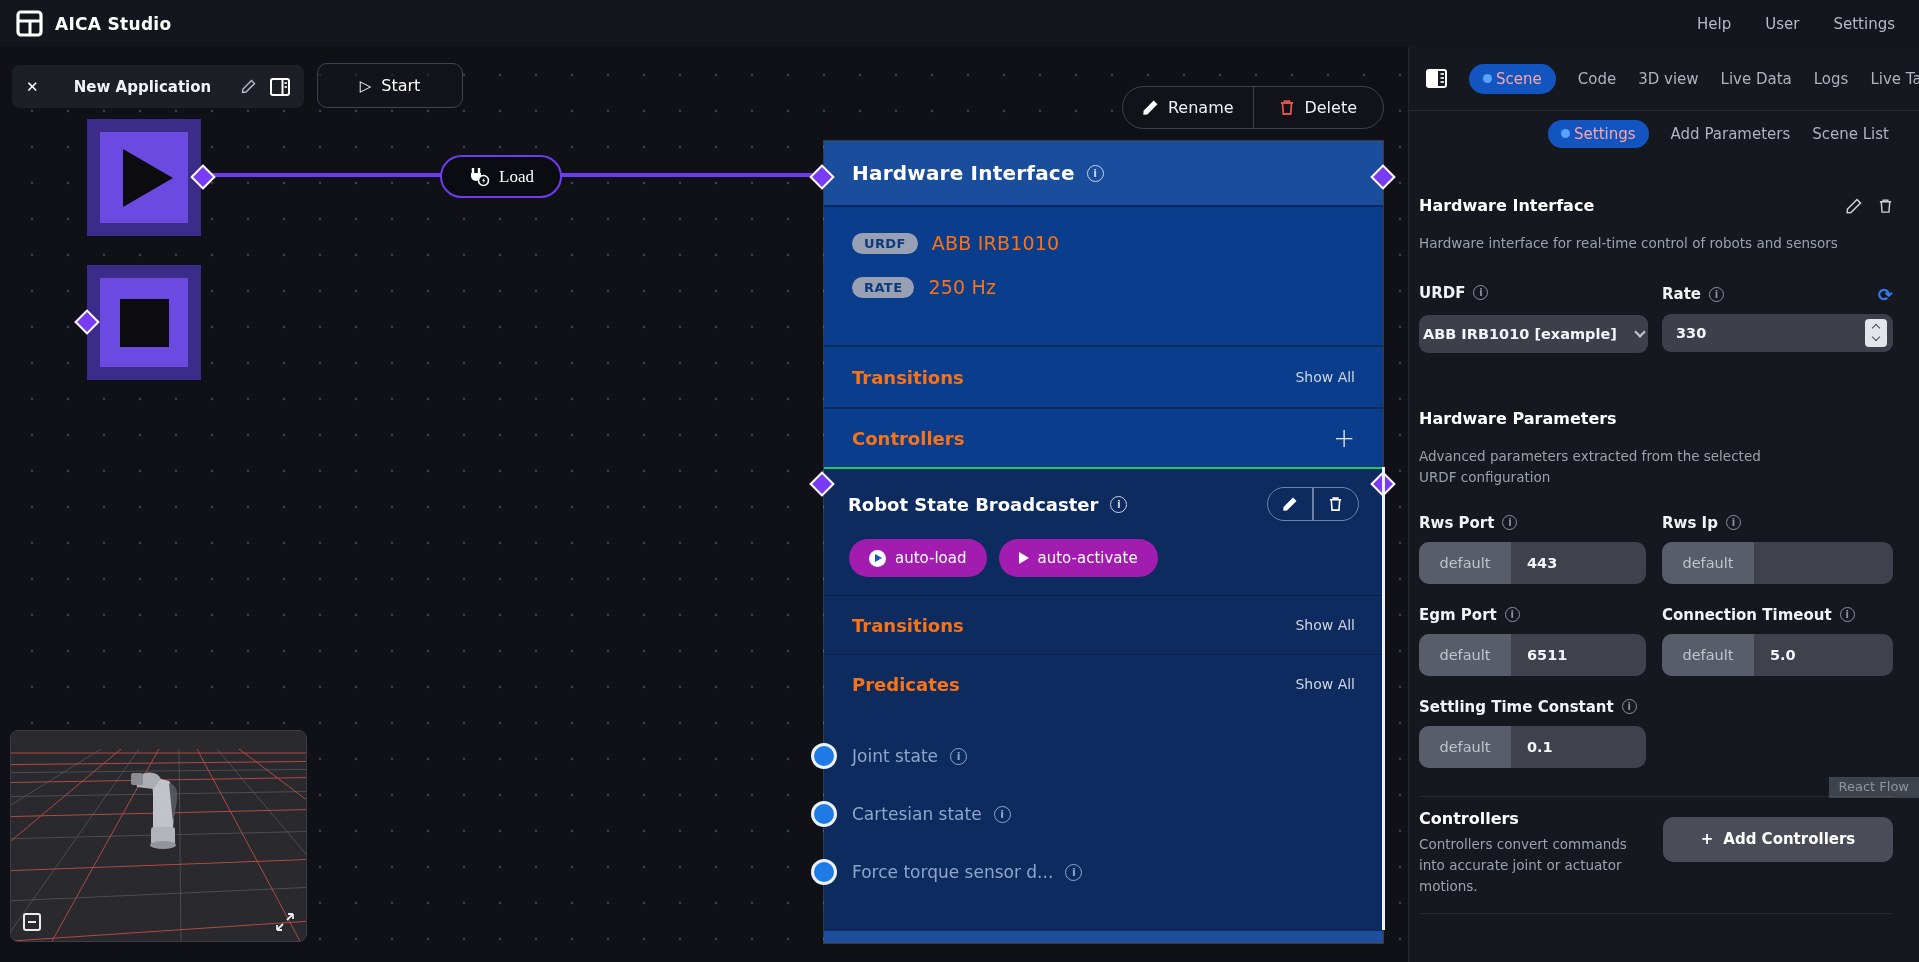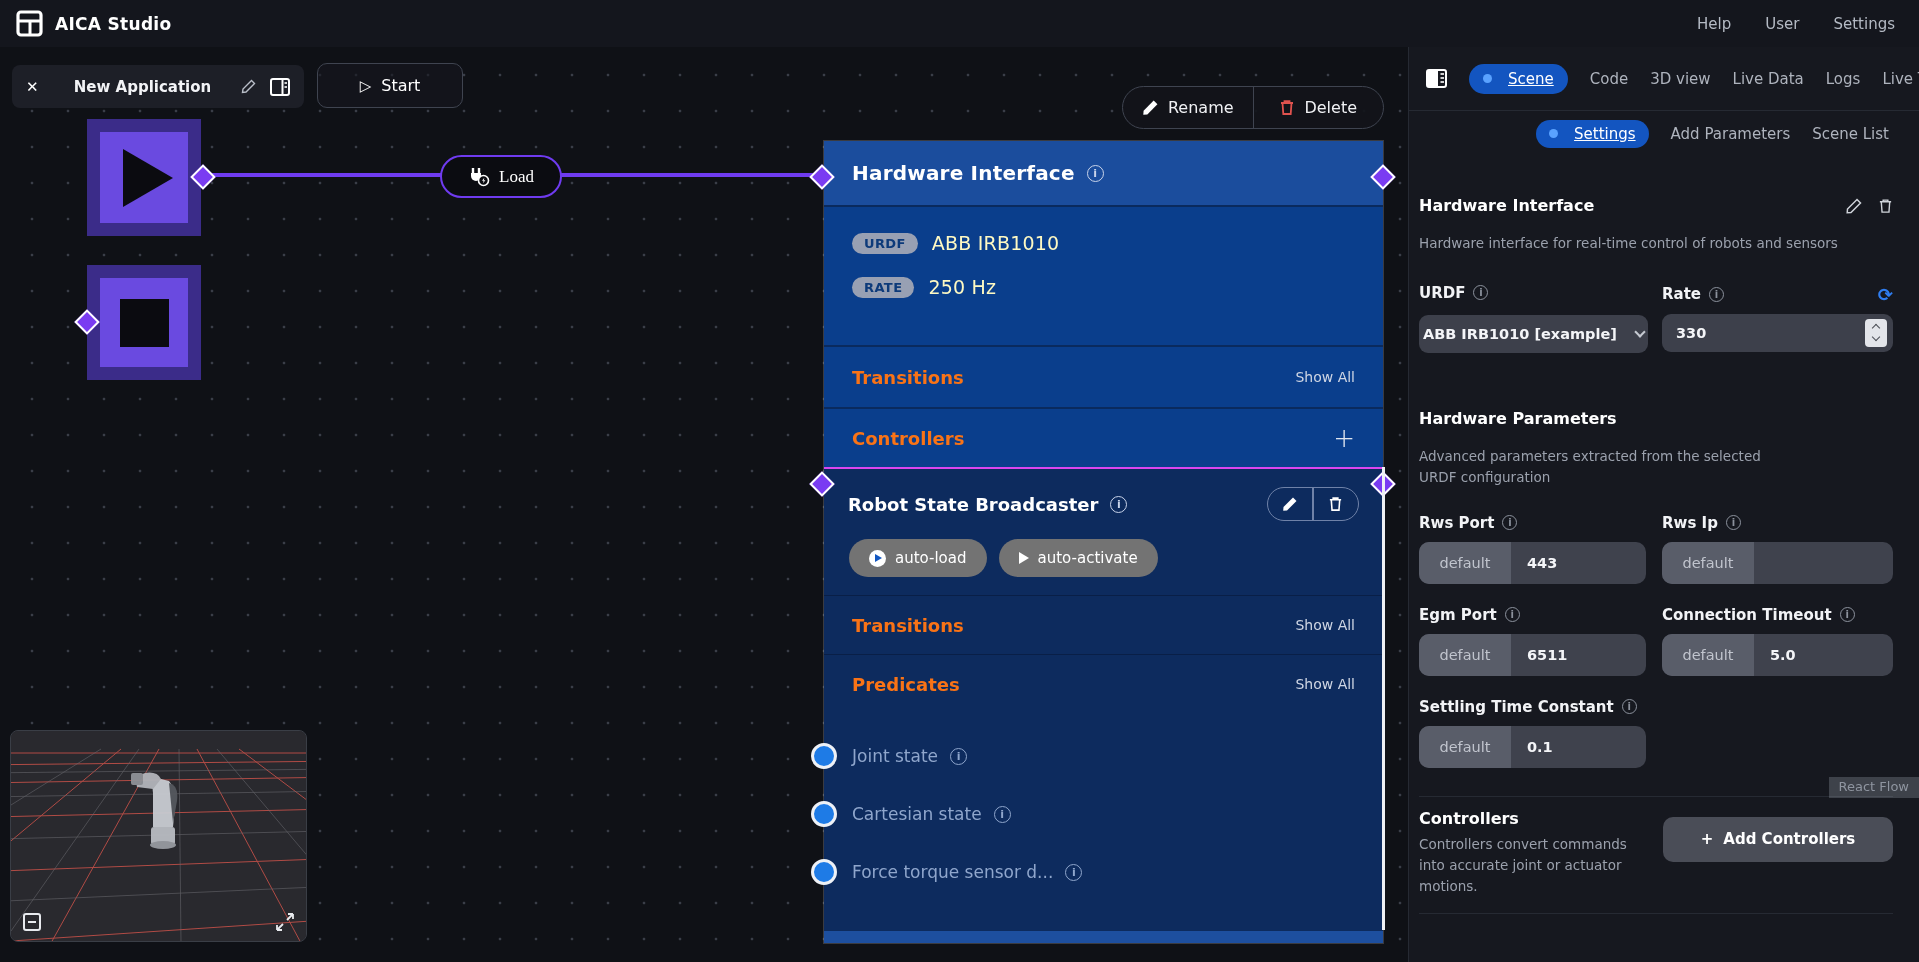--- a/index.html
+++ b/index.html
@@ -43,55 +43,55 @@
   .edge-pill { position:absolute; left:440px; top:155px; width:122px; height:43px; background:#0b0c11; border:2px solid #6f3bf0; border-radius:22px; display:flex; align-items:center; justify-content:center; gap:9px; z-index:4; color:#fff; font-size:17px; }
 
   
   .hw-card { position:absolute; left:824px; top:141px; width:559px; height:802px; z-index:5; box-shadow:0 0 0 1px rgba(255,255,255,.18); }
   .hw-header { height:64px; background:#1b4d9d; display:flex; align-items:center; gap:12px; padding:0 28px; }
   .hw-title { font-size:20px; font-weight:600; color:#fff; letter-spacing:.2px; }
   .info-i { display:inline-flex; align-items:center; justify-content:center; width:17px; height:17px; border:1.5px solid currentColor; border-radius:50%; font-size:11px; font-weight:600; color:#c9d4ea; flex:0 0 auto; }
   .hw-badges { height:140px; background:#0a3e8c; border-top:2px solid #0a2a5e; padding:20px 28px; display:flex; flex-direction:column; gap:12px; }
   .badge-row { display:flex; align-items:center; gap:14px; height:32px; }
   .badge { background:#98a0b3; color:#0d3a7a; font-size:13px; font-weight:bold; border-radius:12px; padding:3px 12px; letter-spacing:.4px; }
-  .badge-val { font-size:19px; color:#fef9c3; letter-spacing:.2px; }
+  .badge-val { font-size:19px; color:#f97316; letter-spacing:.2px; }
   .hw-row { background:#0a3e8c; border-top:2px solid #0a2a5e; display:flex; align-items:center; justify-content:space-between; padding:0 28px; }
   .row-title { font-size:18px; font-weight:600; color:#f97316; }
   .show-all { font-size:14px; color:#cfd6e4; cursor:pointer; }
   .plus-glyph { font-size:26px; font-weight:300; color:#dfe5ef; cursor:pointer; }
 
-  .rsb { position:relative; height:464px; background:#0d2b5e; border-top:2px solid #d946ef; }
+  .rsb { position:relative; height:464px; background:#0d2b5e; border-top:2px solid #22c55e; }
   .rsb-head { display:flex; align-items:center; padding:18px 24px 0 24px; gap:12px; }
   .rsb-title { font-size:18px; font-weight:600; color:#fff; }
   .rsb-actions { margin-left:auto; width:92px; height:34px; border:1.5px solid #6f82a8; border-radius:17px; display:flex; align-items:stretch; overflow:hidden; }
   .rsb-act { flex:1; display:flex; align-items:center; justify-content:center; cursor:pointer; }
   .rsb-act-div { width:1.5px; background:#6f82a8; }
   .auto-row { display:flex; gap:12px; padding:18px 0 0 25px; }
-  .auto-btn { height:38px; padding:0 20px; background:#737373; border-radius:19px; display:flex; align-items:center; gap:9px; color:#fff; font-size:15px; cursor:pointer; }
+  .auto-btn { height:38px; padding:0 20px; background:#a21caf; border-radius:19px; display:flex; align-items:center; gap:9px; color:#fff; font-size:15px; cursor:pointer; }
   .circle-play { width:17px; height:17px; background:#fff; border-radius:50%; display:flex; align-items:center; justify-content:center; }
   .circle-play i { display:block; width:0; height:0; border-top:4px solid transparent; border-bottom:4px solid transparent; border-left:7px solid #1257c1; margin-left:2px; }
   .tri-play { width:0; height:0; border-top:6px solid transparent; border-bottom:6px solid transparent; border-left:10px solid #fff; }
   .rsb-row { height:59px; display:flex; align-items:center; justify-content:space-between; padding:0 28px; border-top:1px solid rgba(7,22,52,.55); margin-top:0; }
   .signals-head { padding:16px 28px 0 28px; }
   .signal-item { position:relative; height:58px; display:flex; align-items:center; gap:12px; padding-left:28px; color:#8fa6cc; font-size:17px; }
   .sig-dot { position:absolute; left:-13px; width:26px; height:26px; border-radius:50%; background:#1e7be6; border:3px solid #eef1f6; }
   .hw-bottom-strip { height:12px; background:#1d4f9f; }
   .hw-vscroll { position:absolute; right:-2px; top:326px; width:3px; height:463px; background:#eef0f4; z-index:7; }
 
   
   .viewport { position:absolute; left:10px; top:683px; width:297px; height:212px; border:1px solid #3a3e46; border-radius:8px; background:#28282d; overflow:hidden; }
   .vp-collapse { position:absolute; left:12px; bottom:10px; width:18px; height:18px; border:2px solid #e8eaee; border-radius:3px; display:flex; align-items:center; justify-content:center; cursor:pointer; }
   .vp-collapse i { display:block; width:8px; height:2px; background:#e8eaee; }
   .vp-expand { position:absolute; right:12px; bottom:10px; cursor:pointer; }
 
   
   .rpanel { position:absolute; left:1408px; top:47px; width:511px; height:915px; background:#16181f; border-left:1px solid #262a33; z-index:20; }
   .rp-tabs { display:flex; align-items:center; gap:22px; height:63px; padding:0 0 0 17px; }
   .rp-tab { font-size:15px; color:#aeb3bd; cursor:pointer; white-space:nowrap; }
-  .rp-pill { display:flex; align-items:center; gap:16px; background:#1355c0; color:#ffffff; border-radius:16px; padding:6px 14px; font-size:15px; cursor:pointer;text-decoration:underline; }
+  .rp-pill { display:flex; align-items:center; gap:4px; background:#1355c0; color:#fca5a5; border-radius:16px; padding:6px 14px; font-size:15px; cursor:pointer; }
   .pill-dot { width:9px; height:9px; border-radius:50%; background:#5aa2ff; }
   .rp-div { height:1px; background:#262a33; }
   .rp-subtabs { display:flex; align-items:center; justify-content:flex-end; gap:22px; height:45px; padding-right:30px; }
   .rp-content { position:relative; padding:0 26px 0 10px; }
   .sec-title-row { display:flex; align-items:center; margin-top:40px; }
   .sec-title { font-size:16px; font-weight:bold; color:#fff; }
   .sec-icons { margin-left:auto; display:flex; gap:16px; }
   .sec-desc { margin-top:18px; font-size:13.5px; color:#9ba1ad; line-height:1.55; }
   .fld-label-row { display:flex; align-items:center; gap:8px; font-size:15px; font-weight:bold; color:#f2f3f6; }
   .info-gray { display:inline-flex; align-items:center; justify-content:center; width:15px; height:15px; border:1.4px solid #8b919c; border-radius:50%; font-size:10px; font-weight:600; color:#8b919c; }

